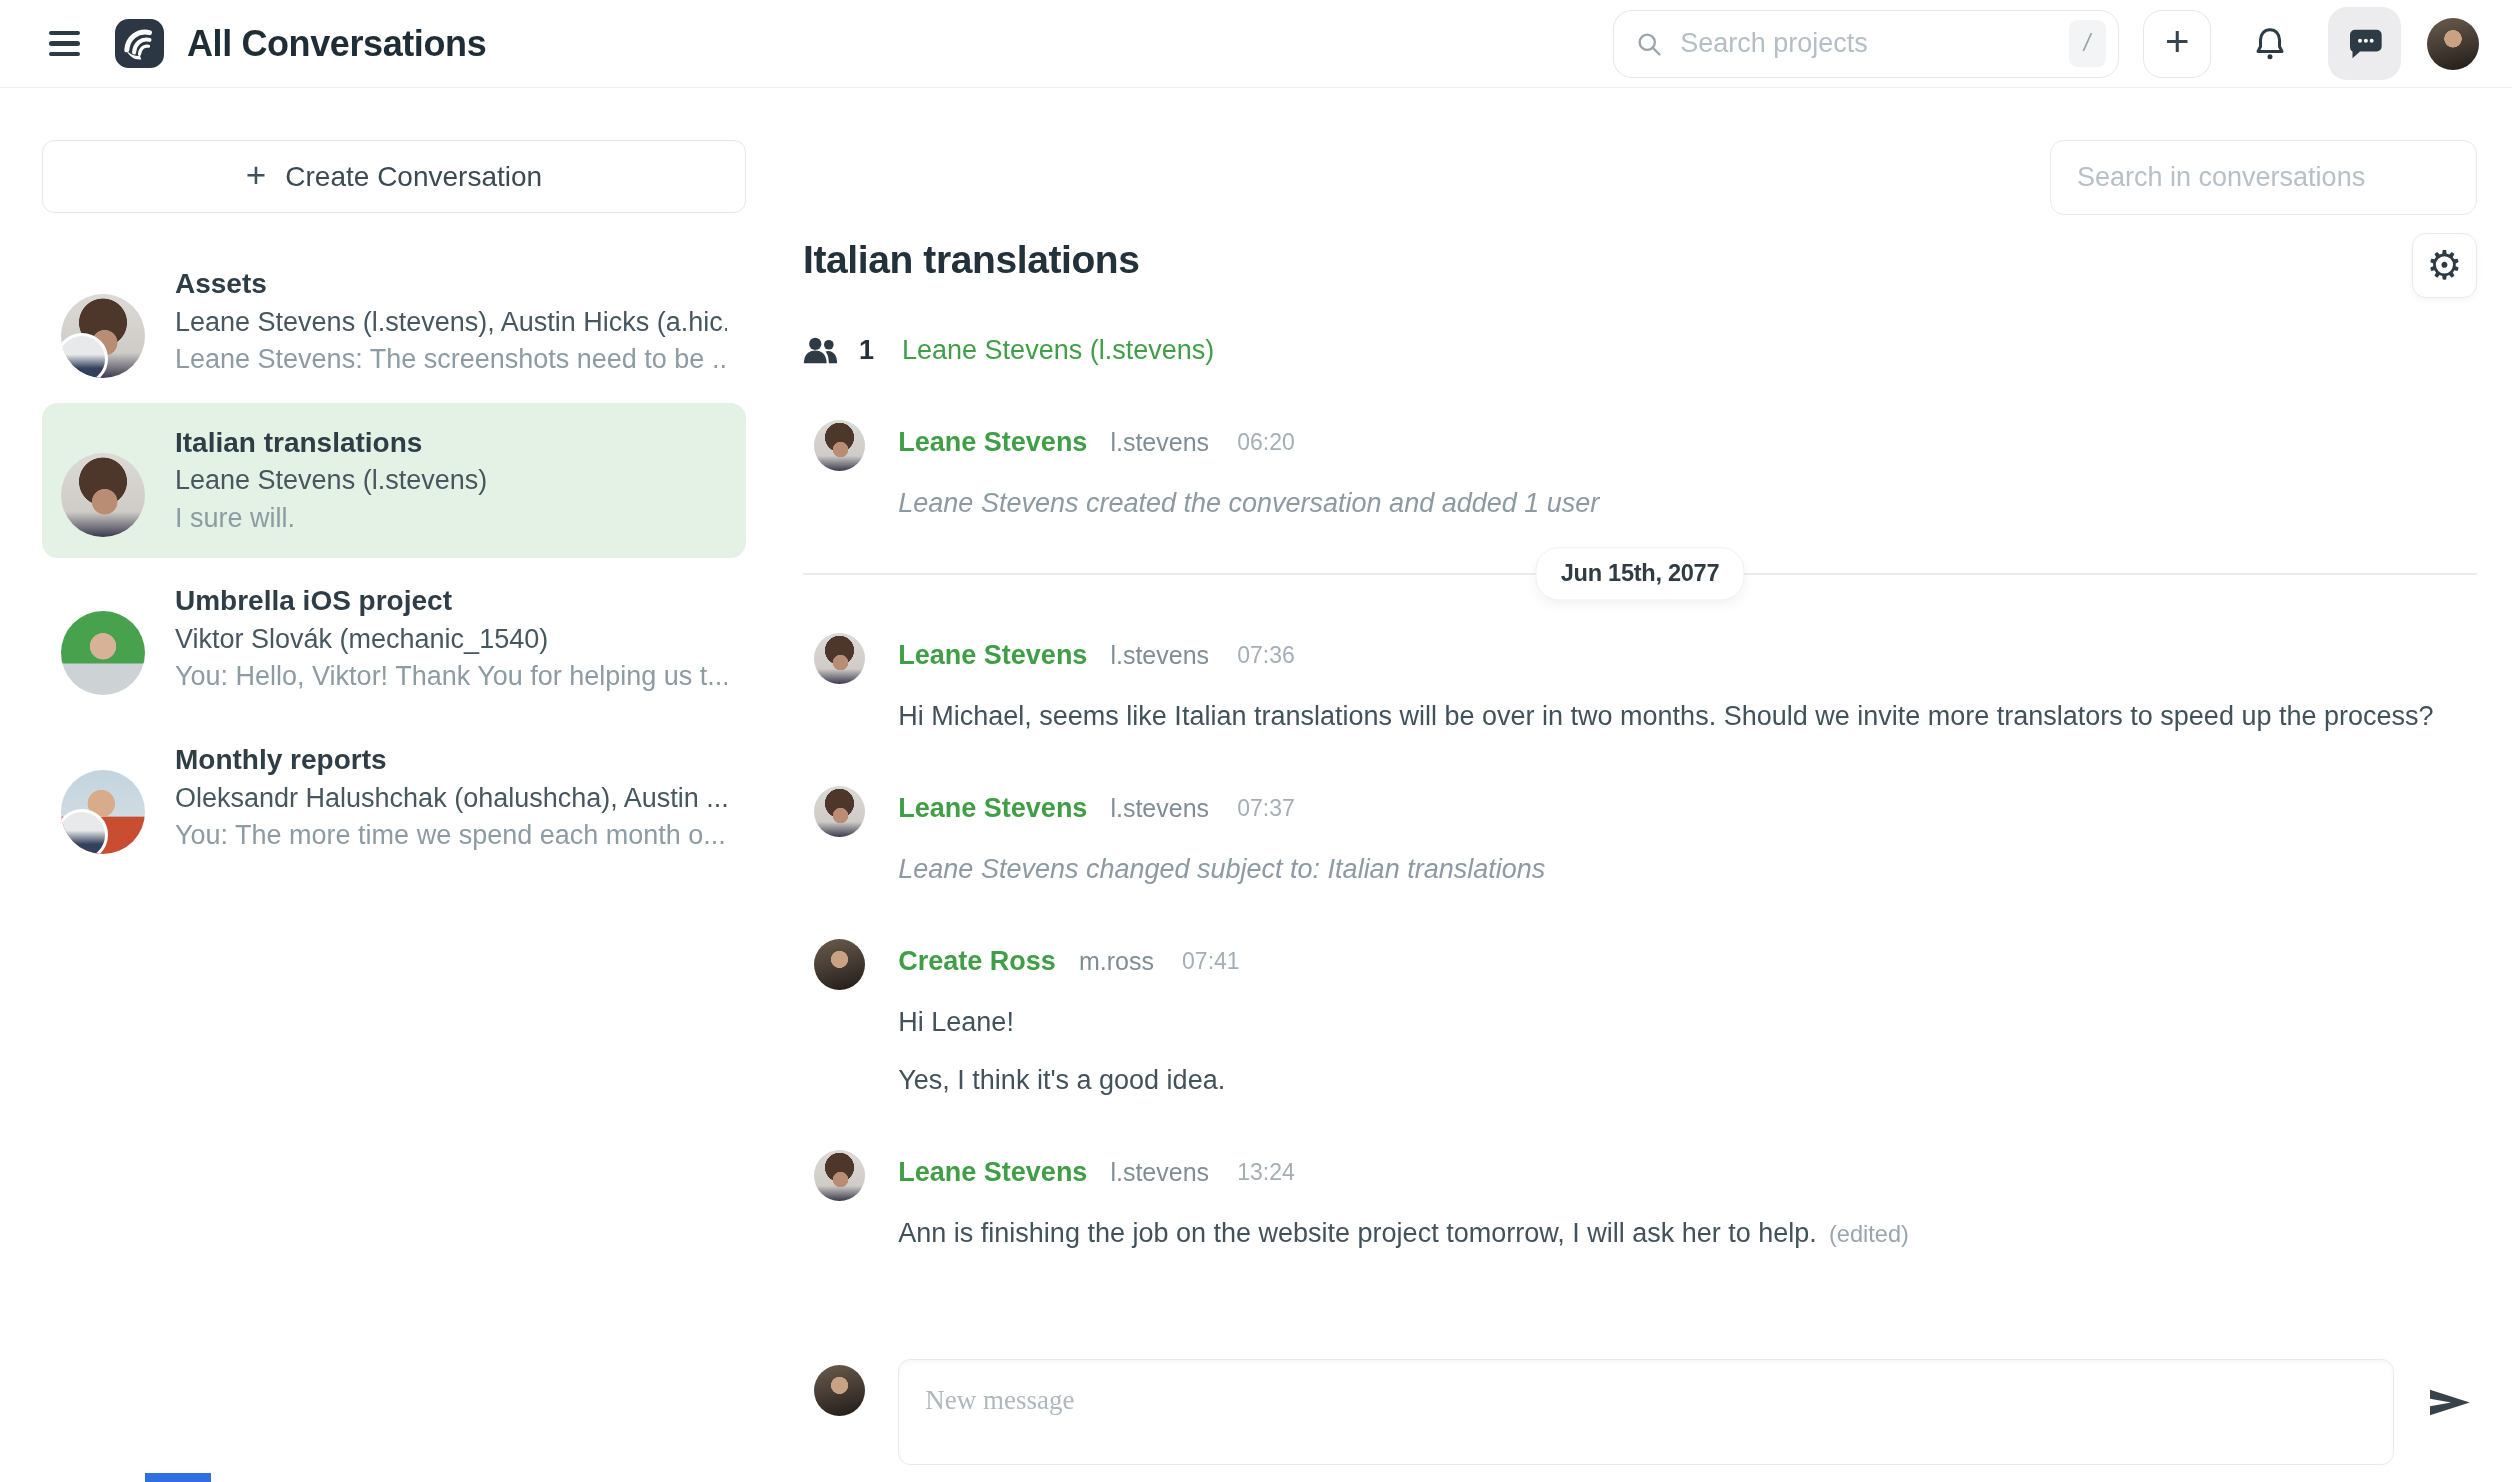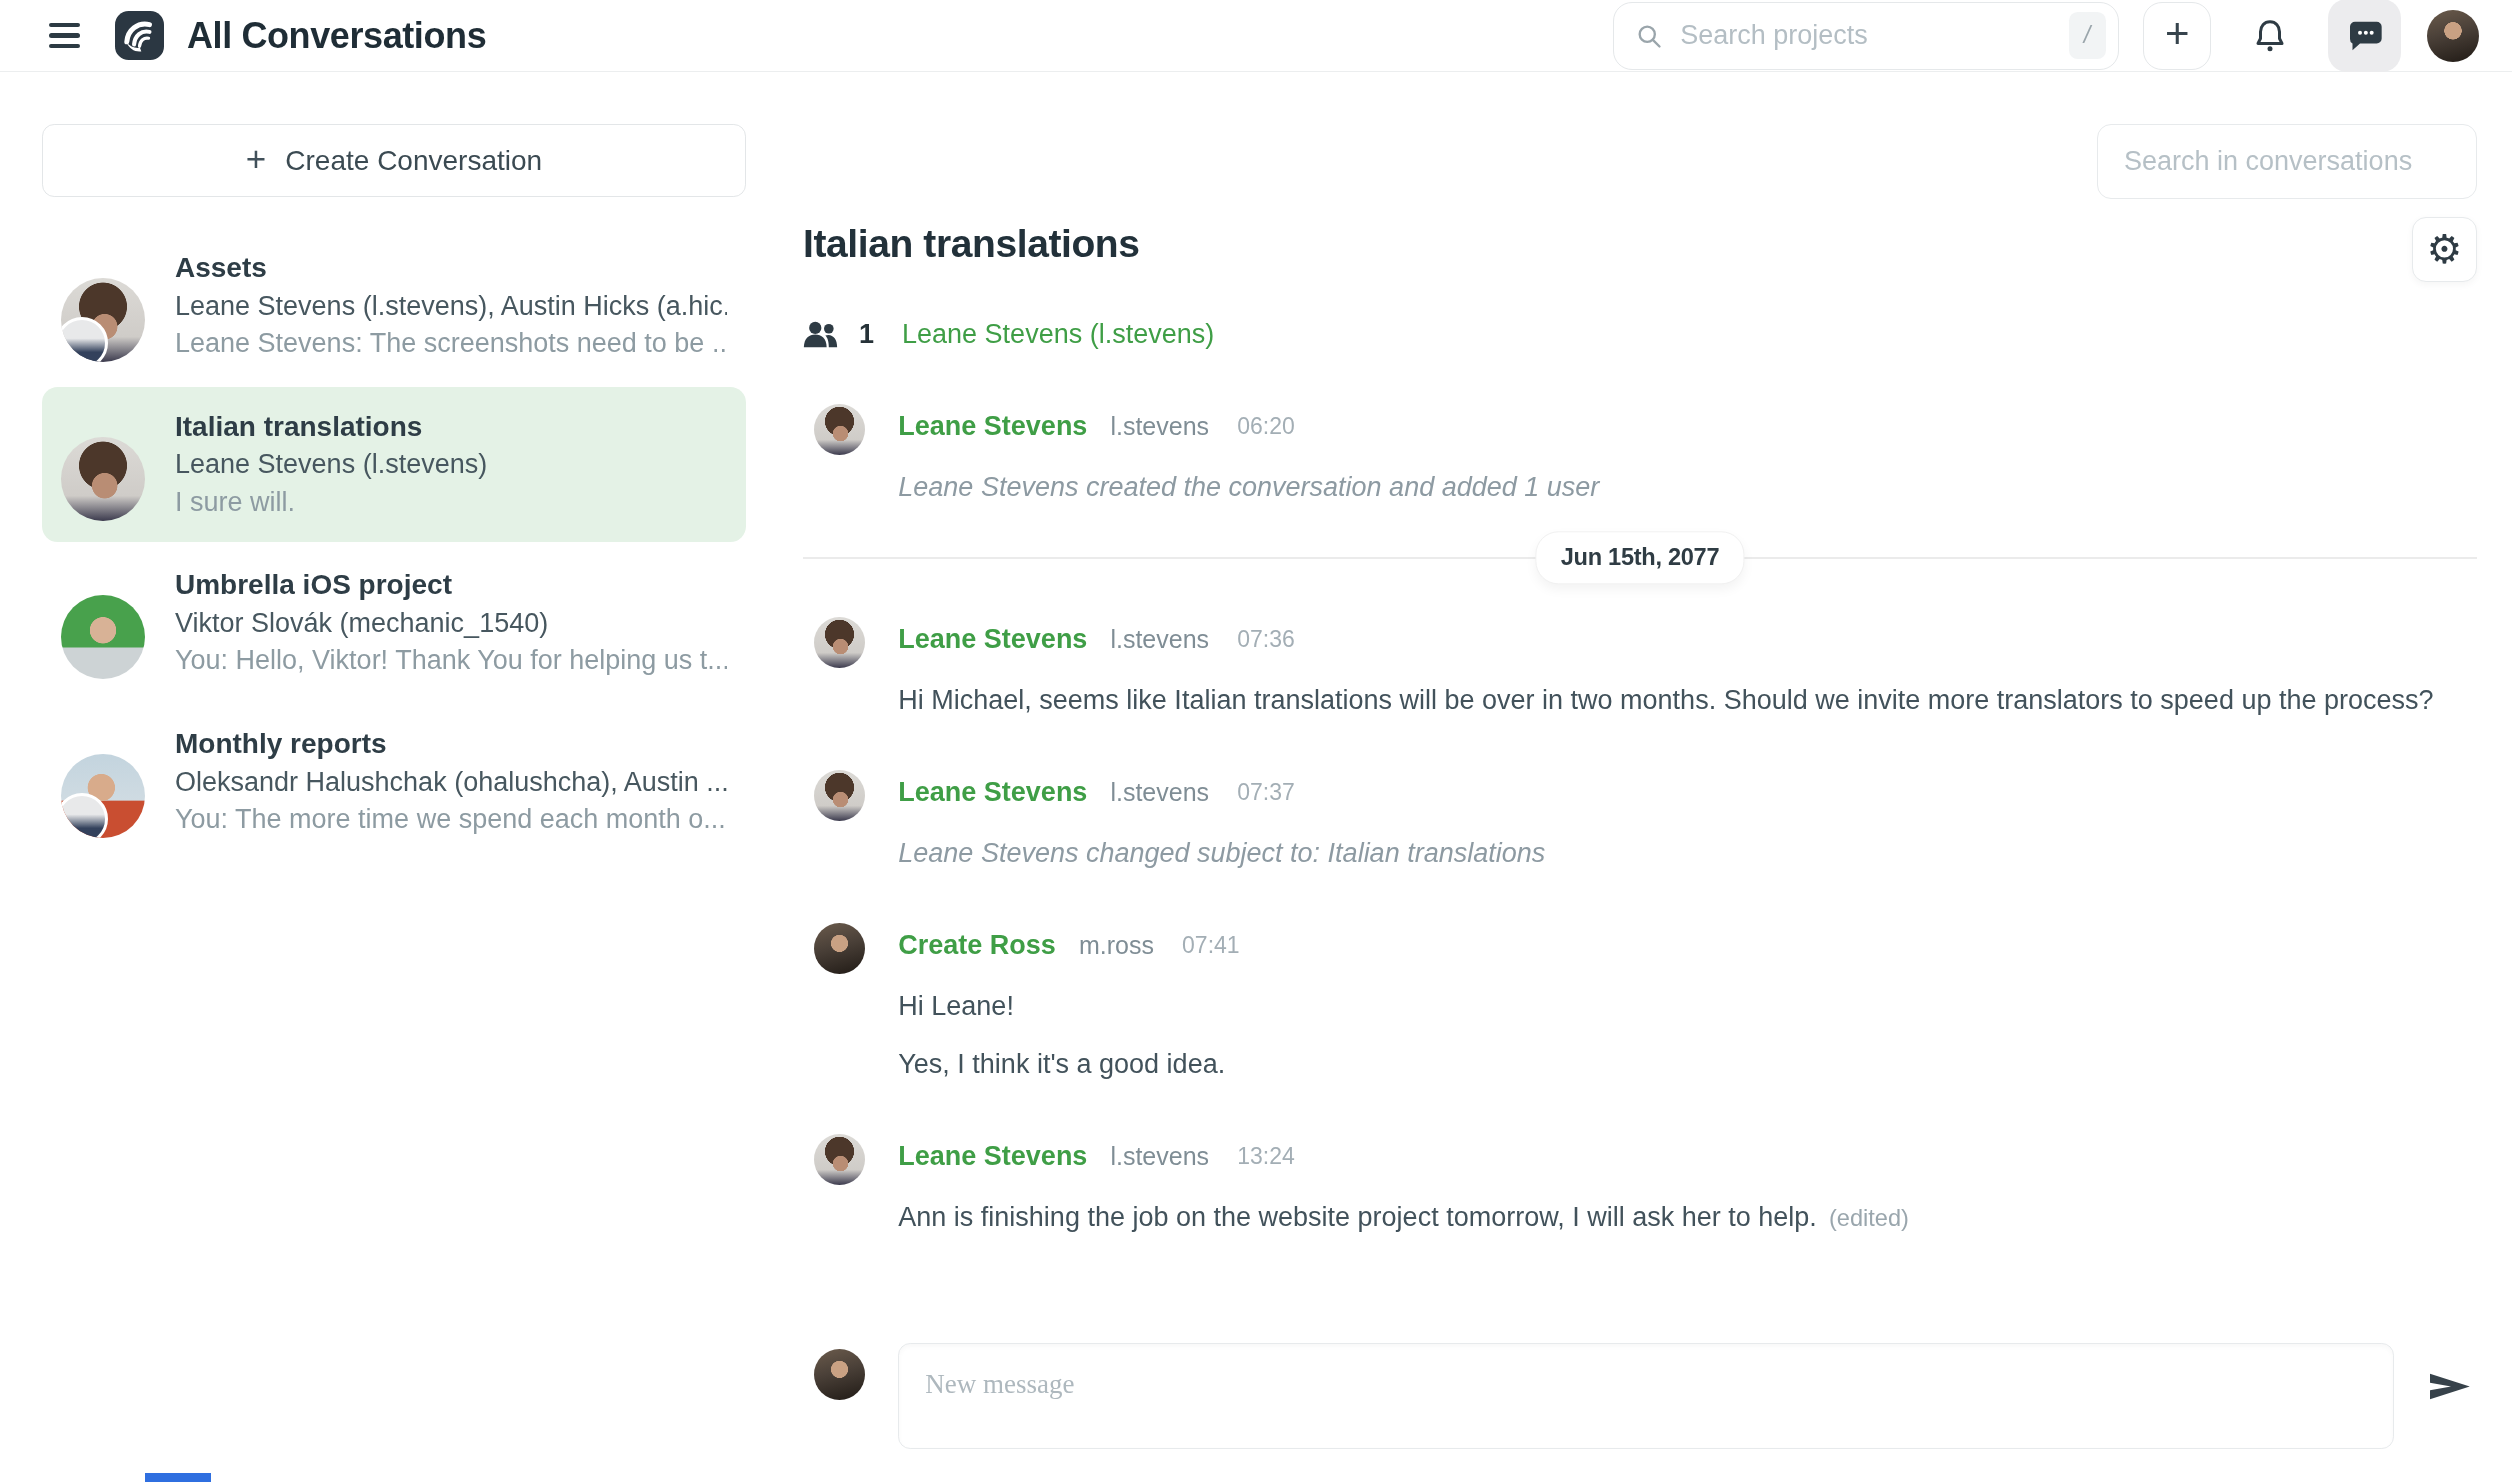--- a/index.html
+++ b/index.html
@@ -6,21 +6,21 @@
   html, body {
     width: 2512px; height: 1483px;
     background: #ffffff;
     font-family: "Liberation Sans", sans-serif;
     color: #2e3d46;
     overflow: hidden;
   }
 
   
   .topbar {
-    height: 72px;
+    height: 88px;
     display: flex; align-items: center;
     padding: 0 33px 0 49px;
     border-bottom: 1.7px solid #eceeef;
     background: #fff;
   }
   .hamburger { width: 31px; display: flex; flex-direction: column; gap: 6.1px; cursor: pointer; }
   .hamburger span { display: block; height: 4.4px; border-radius: 2.6px; background: #2c3a43; }
   .logo { width: 49px; height: 49px; margin-left: 35px; flex: 0 0 auto; }
   .app-title {
     margin-left: 23px;
@@ -116,21 +116,21 @@
   }
   .conv-last {
     font-size: 27px; color: #8d9ba2; line-height: 1.38;
     white-space: nowrap; overflow: hidden;
   }
 
   
   .main { flex: 1; margin-left: 57px; padding-right: 35px; display: flex; flex-direction: column; }
   .search-conv {
     align-self: flex-end; margin-top: 52px;
-    width: 380px; height: 75px;
+    width: 427px; height: 75px;
     border: 1.7px solid #e7eaec; border-radius: 14px;
     padding: 0 26px; font-size: 27px; color: #45555e;
     font-family: "Liberation Sans", sans-serif; outline: none;
   }
   .search-conv::placeholder { color: #b6c0c6; }
 
   .conv-header { margin-top: 23px; display: flex; align-items: flex-start; }
   .conv-header h1 { font-size: 39px; font-weight: 700; color: #22313a; letter-spacing: -0.4px; }
   .header-spacer { flex: 1; }
   .gear-btn {

